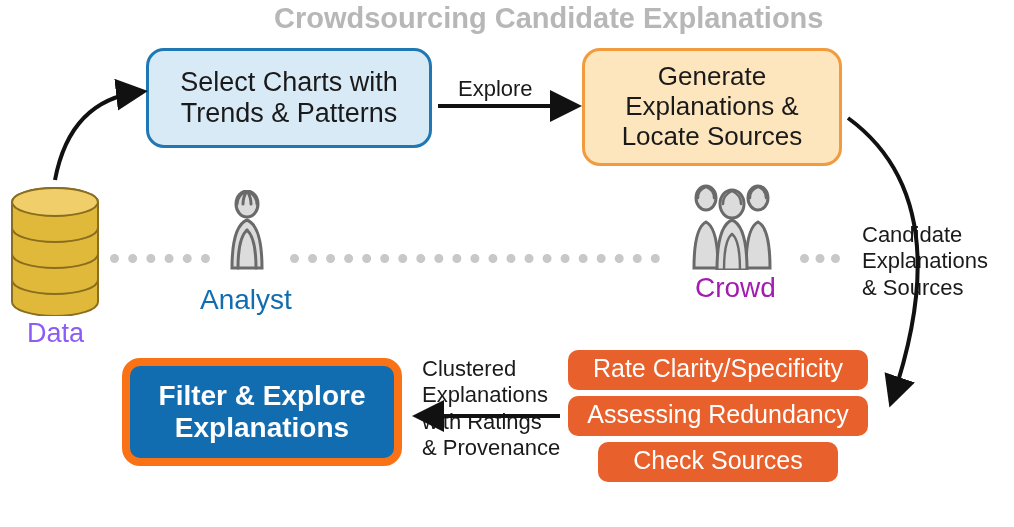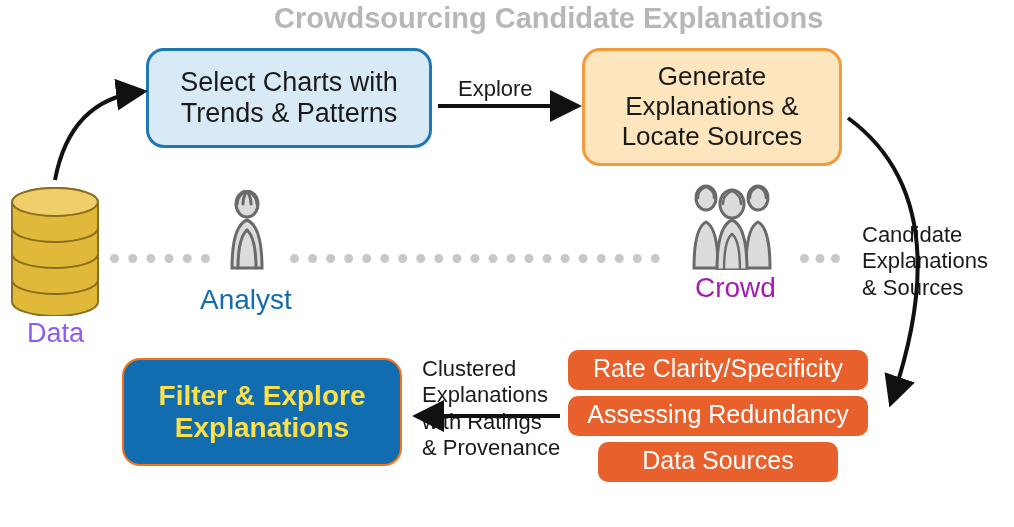--- a/index.html
+++ b/index.html
@@ -41,22 +41,22 @@
     font-size: 27px;
   }
   .box-orange-light {
     background: #fde6bd;
     border: 3px solid #f19a3e;
     color: #1a1a1a;
     font-size: 26px;
   }
   .box-blue-solid {
     background: #126db0;
-    border: 2px solid #f97316;
-    color: #fde047;
+    border: 8px solid #f97316;
+    color: #ffffff;
     font-size: 28px;
     font-weight: 600;
   }
   .pill {
     position: absolute;
     background: #e8602c;
     color: #ffffff;
     border-radius: 10px;
     font-size: 25px;
     font-weight: 500;
@@ -193,21 +193,21 @@
 Explanations</span>
   </div>
 
   <div class="pill" style="left:568px; top:350px; width:300px; height:40px;">
     <span>Rate Clarity/Specificity</span>
   </div>
   <div class="pill" style="left:568px; top:396px; width:300px; height:40px;">
     <span>Assessing Redundancy</span>
   </div>
   <div class="pill" style="left:598px; top:442px; width:240px; height:40px;">
-    <span>Data Sources</span>
+    <span>Check Sources</span>
   </div>
 
   <div class="edge-label" style="left:458px; top:76px;">Explore</div>
   <div class="edge-label" style="left:862px; top:222px; text-align:left; white-space:pre-line;">Candidate
 Explanations
 &amp; Sources</div>
   <div class="edge-label" style="left:422px; top:356px; text-align:left; white-space:pre-line;">Clustered
 Explanations
 with Ratings
 &amp; Provenance</div>

